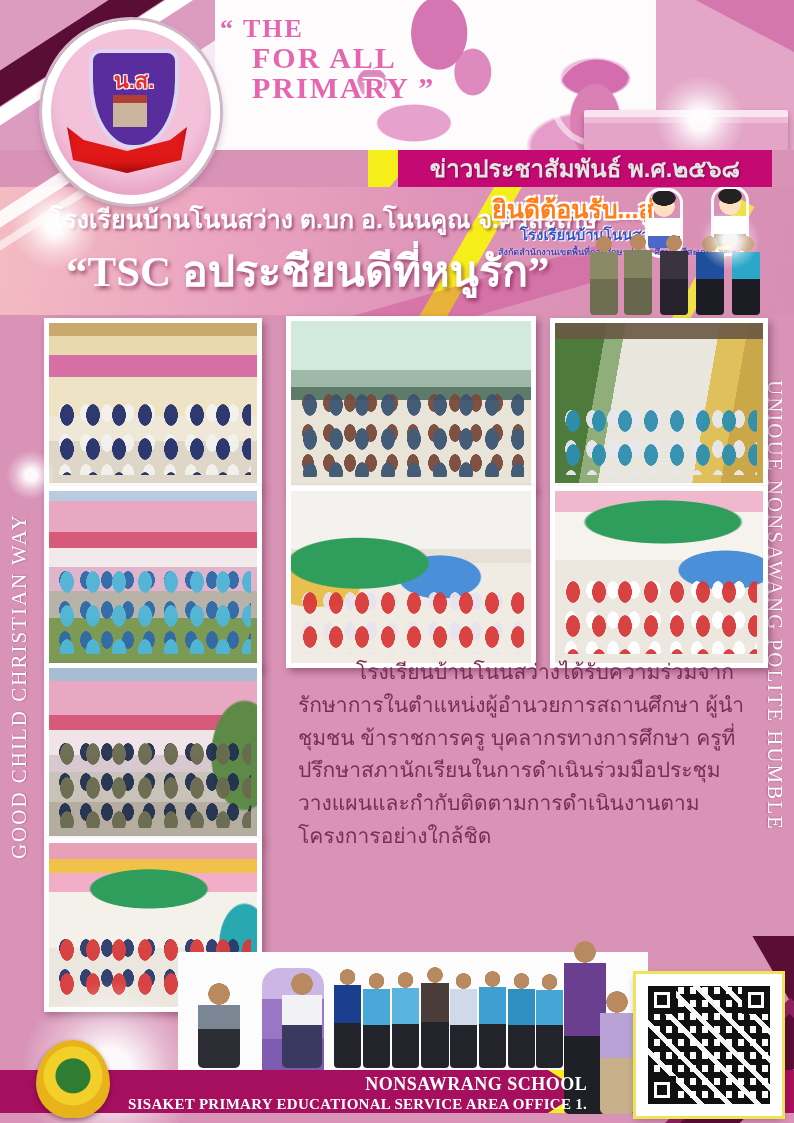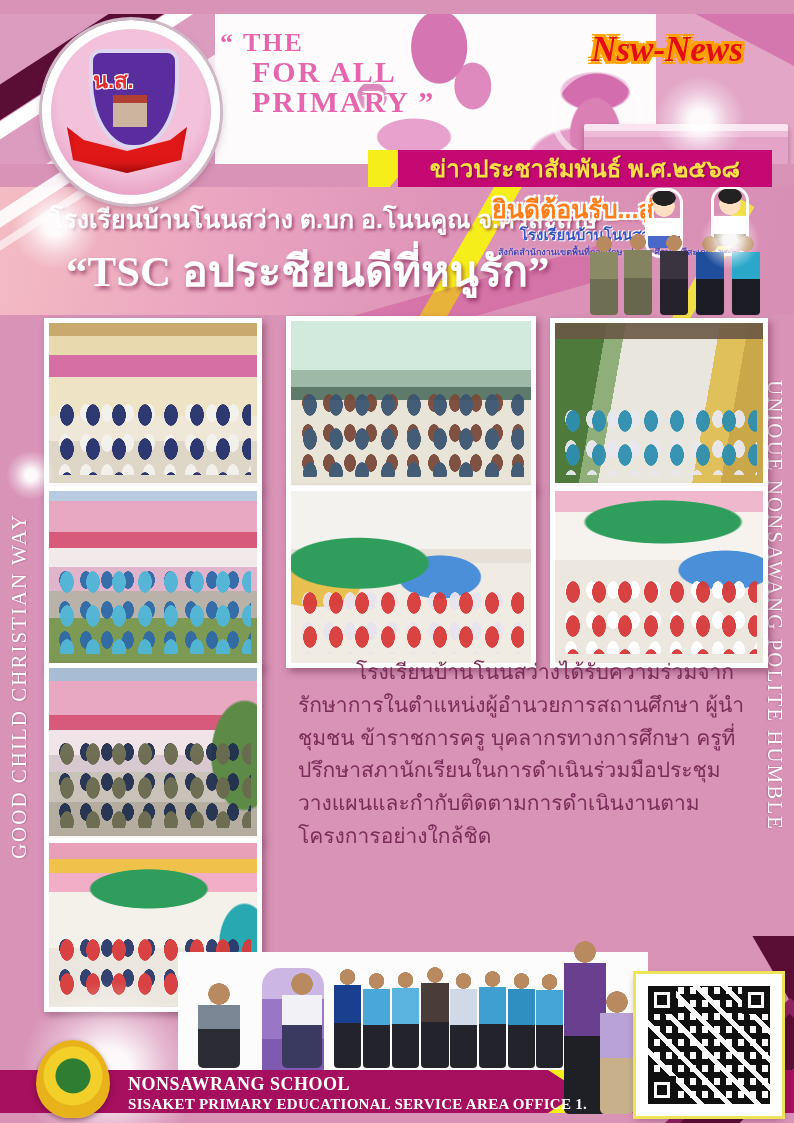--- a/index.html
+++ b/index.html
@@ -1,20 +1,20 @@
 <!DOCTYPE html>
 <html><head>
 <meta charset="utf-8">
 <style>
   html,body{margin:0;padding:0;background:#b07090;}
   #page{position:relative;width:794px;height:1123px;margin:0 auto;overflow:hidden;
         background:#d893b7;font-family:"Liberation Sans","DejaVu Sans",sans-serif;}
 
   
-  #header{position:absolute;left:0;top:0;width:794px;height:150px;background:#e3a6c6;overflow:hidden;margin-top:14px;}
+  #header{position:absolute;left:0;top:0;width:794px;height:150px;background:#e3a6c6;overflow:hidden;}
   .hd-white{position:absolute;left:186px;top:0;width:470px;height:150px;background:#fdfbfc;}
   .hd-left{position:absolute;left:0;top:0;width:215px;height:150px;overflow:hidden;background:#dc9cc0;}
   .d1{position:absolute;left:-60px;top:2px;width:340px;height:30px;background:#5a0d35;transform:rotate(-33deg);}
   .d2{position:absolute;left:-70px;top:44px;width:340px;height:15px;background:#fff;transform:rotate(-33deg);}
   .d3{position:absolute;left:-70px;top:118px;width:340px;height:30px;background:#ffffffcc;transform:rotate(-33deg);}
   .d4{position:absolute;left:-50px;top:152px;width:340px;height:20px;background:#5a0d35;transform:rotate(-33deg);}
   .tr-wedge{position:absolute;right:0;top:0;width:120px;height:52px;background:#d06ca8;
             clip-path:polygon(18% 0,100% 0,100% 100%);opacity:.8;}
   .dino{position:absolute;left:330px;top:0;width:210px;height:150px;background:
     radial-gradient(ellipse 46px 60px at 52% 22%, #cf5ea6 60%, transparent 62%),
@@ -43,32 +43,32 @@
     background:linear-gradient(#f9e4ef 0 7px,#eebcd8 7px 13px,#e3a4c8 13px),
                repeating-linear-gradient(90deg,rgba(180,70,140,.35) 0 13px,rgba(255,255,255,.5) 13px 19px);
     box-shadow:0 4px 6px rgba(90,13,53,.35);}
 
   
   #crest{position:absolute;left:42px;top:20px;width:160px;height:166px;border-radius:50%;
          background:radial-gradient(circle at 50% 42%, #f3c1da 0 58%, #e9a6c8 75%);
          border:9px solid #fff;box-shadow:0 0 0 3px #cfb8c6,0 4px 10px rgba(90,13,53,.35);z-index:5;}
   .shield{position:absolute;left:38px;top:20px;width:82px;height:92px;background:#5a2d9e;
           border:4px solid #ded6f0;border-radius:12px 12px 48% 48%/12px 12px 68% 68%;}
-  .shield .mono{position:absolute;left:0;right:0;top:10px;font-weight:bold;font-size:22px;
+  .shield .mono{position:absolute;left:0;right:0;top:10px;text-align:center;font-weight:bold;font-size:22px;
           color:#e23030;text-shadow:-1px -1px 0 #fff,1px -1px 0 #fff,-1px 1px 0 #fff,1px 1px 0 #fff;}
   .shield .house{position:absolute;left:20px;top:42px;width:34px;height:24px;background:#cbb59e;
           border-top:8px solid #b04034;}
   .ribbon{position:absolute;left:16px;top:98px;width:120px;height:46px;background:#e01818;
           clip-path:polygon(0 0,14% 28%,50% 52%,86% 28%,100% 0,95% 72%,50% 100%,5% 72%);
           box-shadow:inset 0 -6px 8px rgba(120,0,0,.6);}
 
   
   #newsband{position:absolute;left:398px;top:150px;width:374px;height:37px;background:#c40a72;
             display:flex;align-items:center;justify-content:center;z-index:4;}
-  #newsband span{color:#fde047;font-weight:bold;font-size:24px;text-shadow:1px 1px 2px rgba(60,0,30,.5);}
+  #newsband span{color:#e5e5e5;font-weight:bold;font-size:24px;text-shadow:1px 1px 2px rgba(60,0,30,.5);}
   .band-wedge{position:absolute;left:368px;top:150px;width:52px;height:37px;background:#f6ee1b;
             clip-path:polygon(0 0,100% 0,42% 100%,0 100%);z-index:3;}
 
   
   #banner{position:absolute;left:0;top:187px;width:794px;height:128px;overflow:visible;
           background:linear-gradient(100deg,#f4bcc3 0%,#eaa5c0 28%,#de94b8 55%,#d88fb5 100%);}
   .wl1{position:absolute;left:-40px;top:-20px;width:220px;height:14px;background:rgba(255,255,255,.9);transform:rotate(-33deg);}
   .wl2{position:absolute;left:-50px;top:16px;width:220px;height:8px;background:rgba(255,255,255,.6);transform:rotate(-33deg);}
   .yd1{position:absolute;left:452px;top:-24px;width:24px;height:200px;background:#f6ee1b;transform:rotate(30deg);}
   .yd2{position:absolute;left:702px;top:6px;width:16px;height:150px;background:#f2e93a;transform:rotate(30deg);opacity:.9;}
@@ -162,21 +162,21 @@
   .qf.tl{left:5px;top:5px;} .qf.tr{right:5px;top:5px;} .qf.bl{left:5px;bottom:5px;}
 
   
   #footerband{position:absolute;left:0;top:1070px;width:794px;height:43px;background:#a50f5e;z-index:6;}
   .chev{position:absolute;left:548px;top:0;width:98px;height:43px;background:#f6ee1b;
         clip-path:polygon(0 0,58% 0,100% 50%,58% 100%,0 100%,34% 50%);}
   #emblem{position:absolute;left:36px;top:1040px;width:74px;height:78px;z-index:7;
       background:radial-gradient(circle at 50% 46%,#2e7d32 0 17px,#f3cf2a 18px 29px,#e8b21a 30px);
       border-radius:50% 50% 46% 46%/56% 56% 44% 44%;box-shadow:0 2px 5px rgba(60,5,35,.5);}
   .ftext{position:absolute;left:128px;top:1074px;color:#fff;z-index:7;
-         font-family:"Liberation Serif","DejaVu Serif",serif;font-weight:bold;}
+         font-family:"Liberation Serif","DejaVu Serif",serif;font-weight:bold;text-align:right;}
   .ftext .l1{font-size:18px;letter-spacing:.5px;}
   .ftext .l2{font-size:15px;letter-spacing:.3px;margin-top:1px;}
 
   
   .br-top{position:absolute;right:0;top:936px;width:64px;height:72px;background:#5a0d35;
           clip-path:polygon(35% 0,100% 0,100% 100%);}
   .br-stripe1{position:absolute;right:-34px;bottom:34px;width:200px;height:24px;background:#8f2160;transform:rotate(-45deg);}
   .br-stripe2{position:absolute;right:-44px;bottom:-8px;width:230px;height:42px;background:#5a0d35;transform:rotate(-45deg);}
   .sp{position:absolute;border-radius:50%;background:radial-gradient(circle,rgba(255,255,255,.95) 0 16%,rgba(255,255,255,.35) 45%,transparent 70%);pointer-events:none;}
 </style>
@@ -193,21 +193,20 @@
       <div class="d3"></div>
       <div class="d4"></div>
     </div>
     <div class="tr-wedge"></div>
     <div class="dino"></div>
     <div class="mary"></div>
     <div id="slogan">
       <div class="sl1">“ THE</div>
       <div class="sl3">FOR ALL PRIMARY ”</div>
     </div>
-    <div id="badge">Nsw-News</div>
     <div class="building"></div>
   </div>
 
   <div id="crest">
     <div class="shield">
       <div class="mono">น.ส.</div>
       <div class="house"></div>
     </div>
     <div class="ribbon"></div>
   </div>

